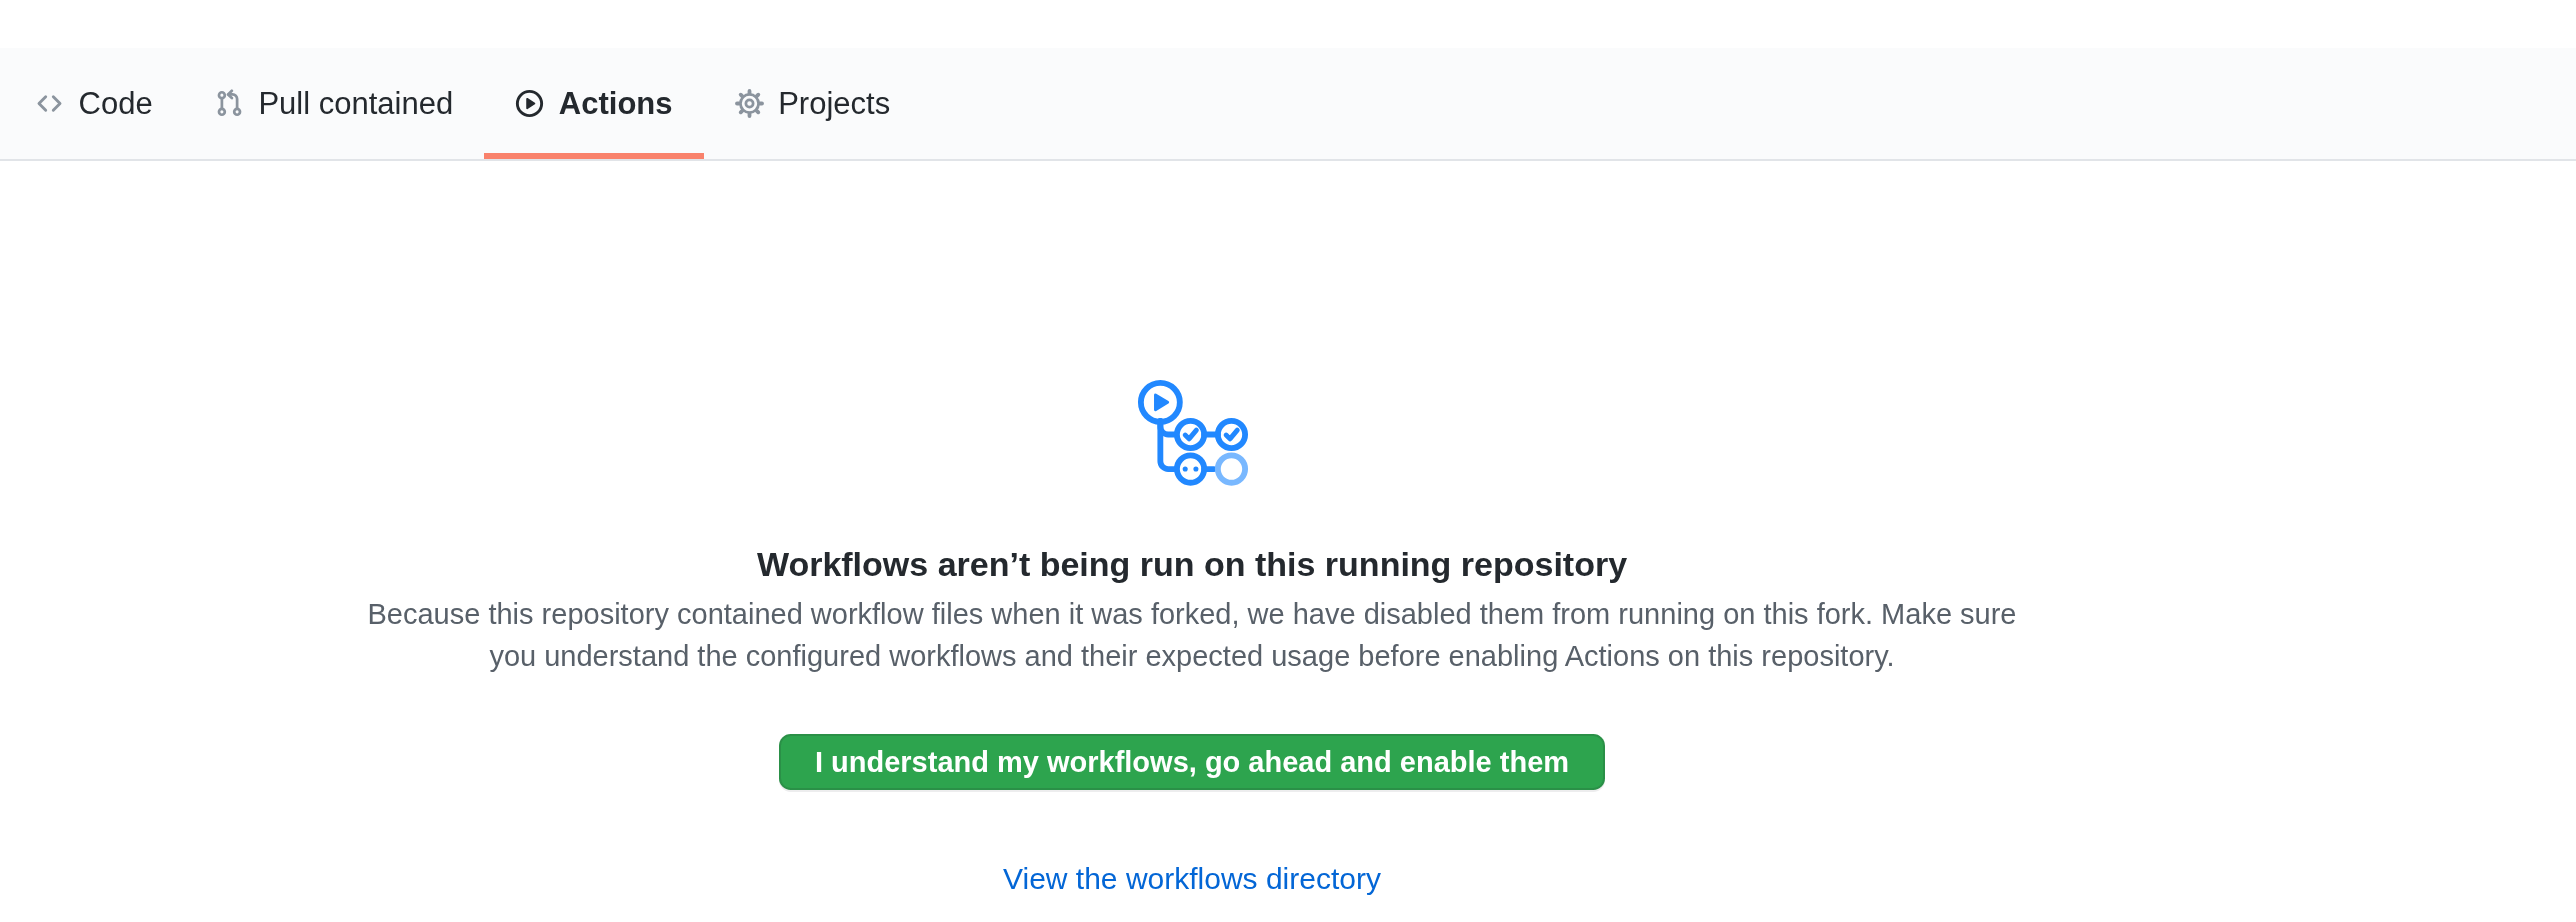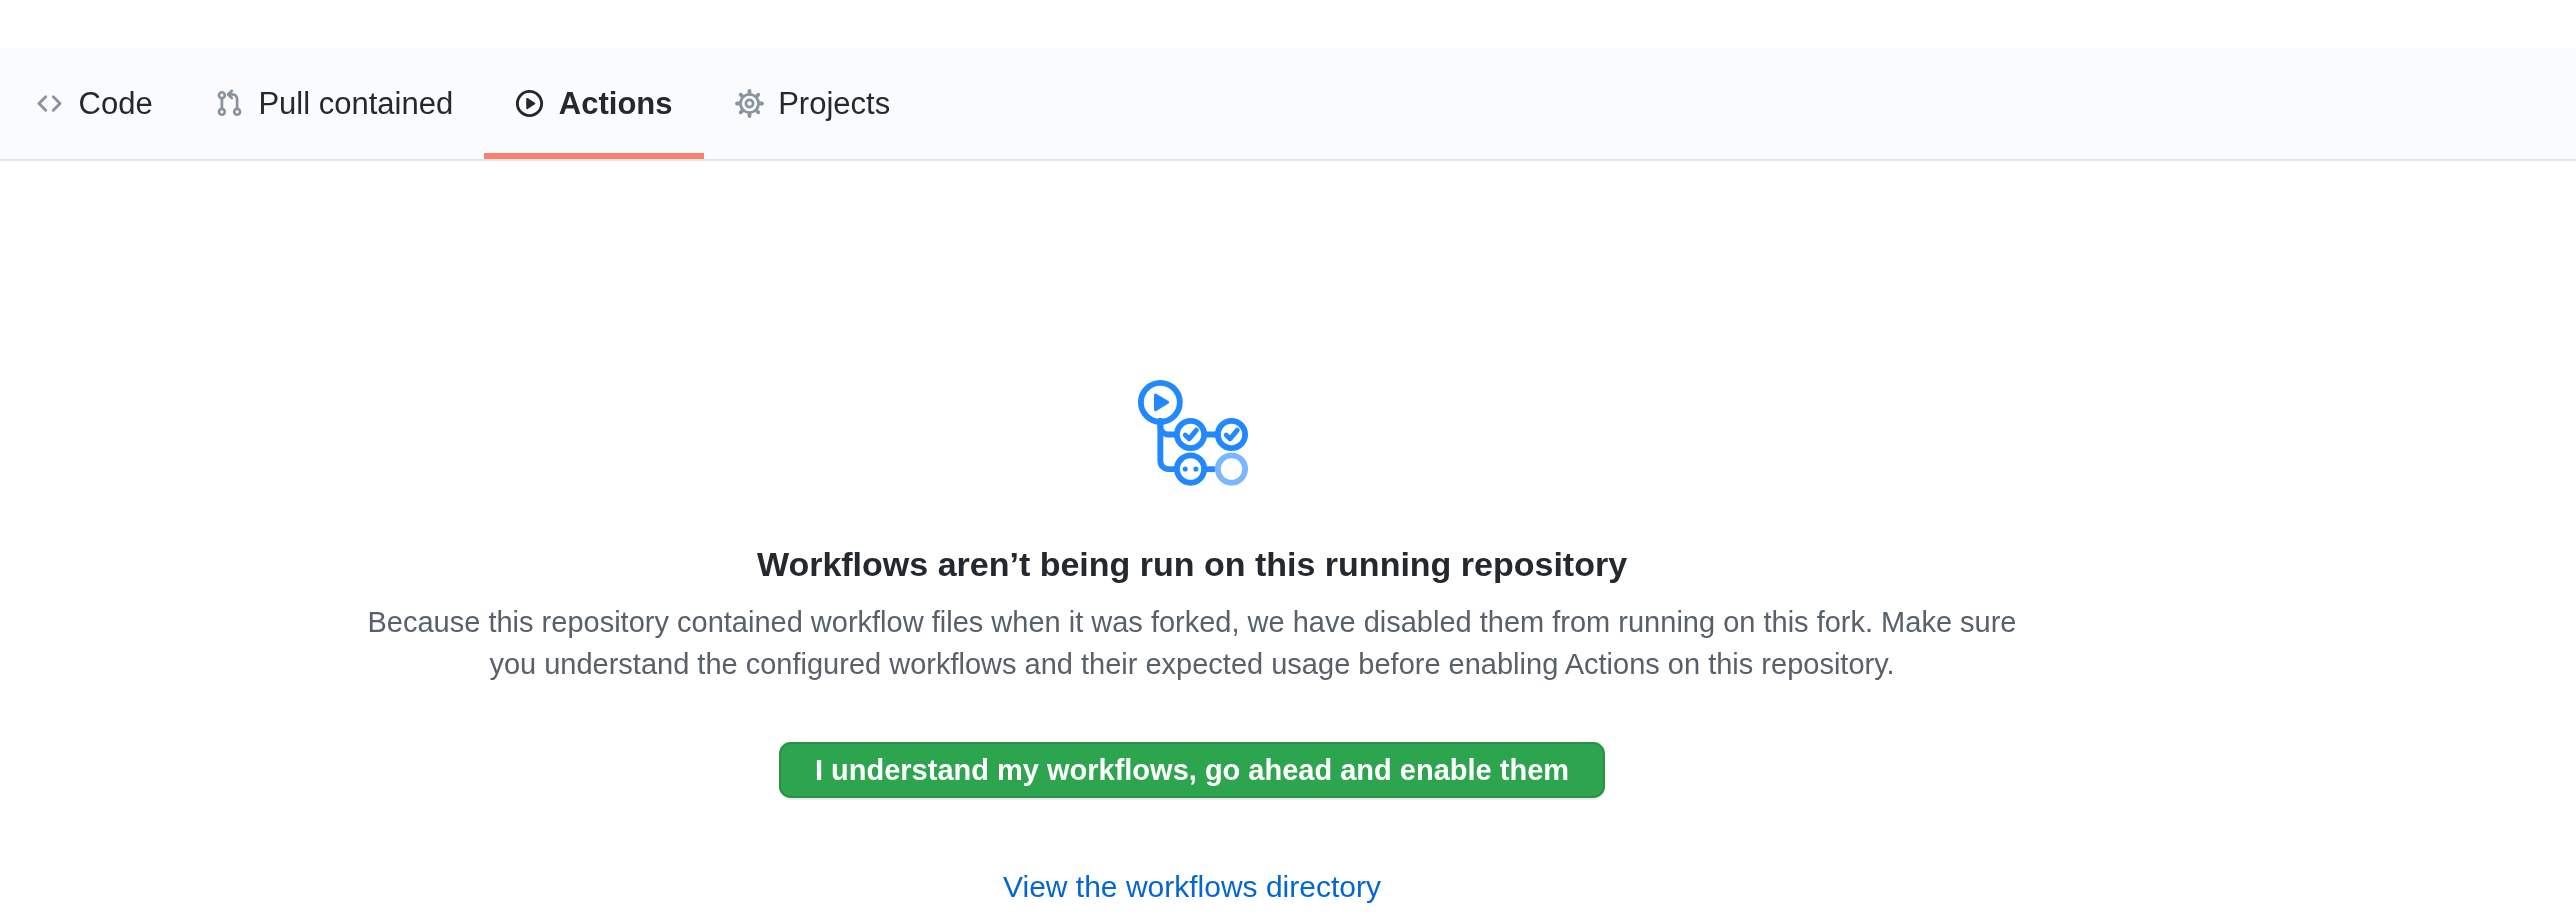--- a/index.html
+++ b/index.html
@@ -58,21 +58,21 @@
   .blankslate .workflow-art { display: inline-block; }
 
   .blankslate h3 {
     margin: 49px 0 0 0;
     font-size: 34px;
     line-height: 41px;
     font-weight: 700;
     color: #24292e;
   }
   .blankslate p {
-    margin: 16px auto 0 auto;
+    margin: 8px auto 0 auto;
     max-width: 1652px;
     font-size: 29px;
     line-height: 42px;
     color: #586069;
   }
   .btn-enable {
     margin-top: 57px;
     display: inline-block;
     height: 56px;
     padding: 0 34px;

